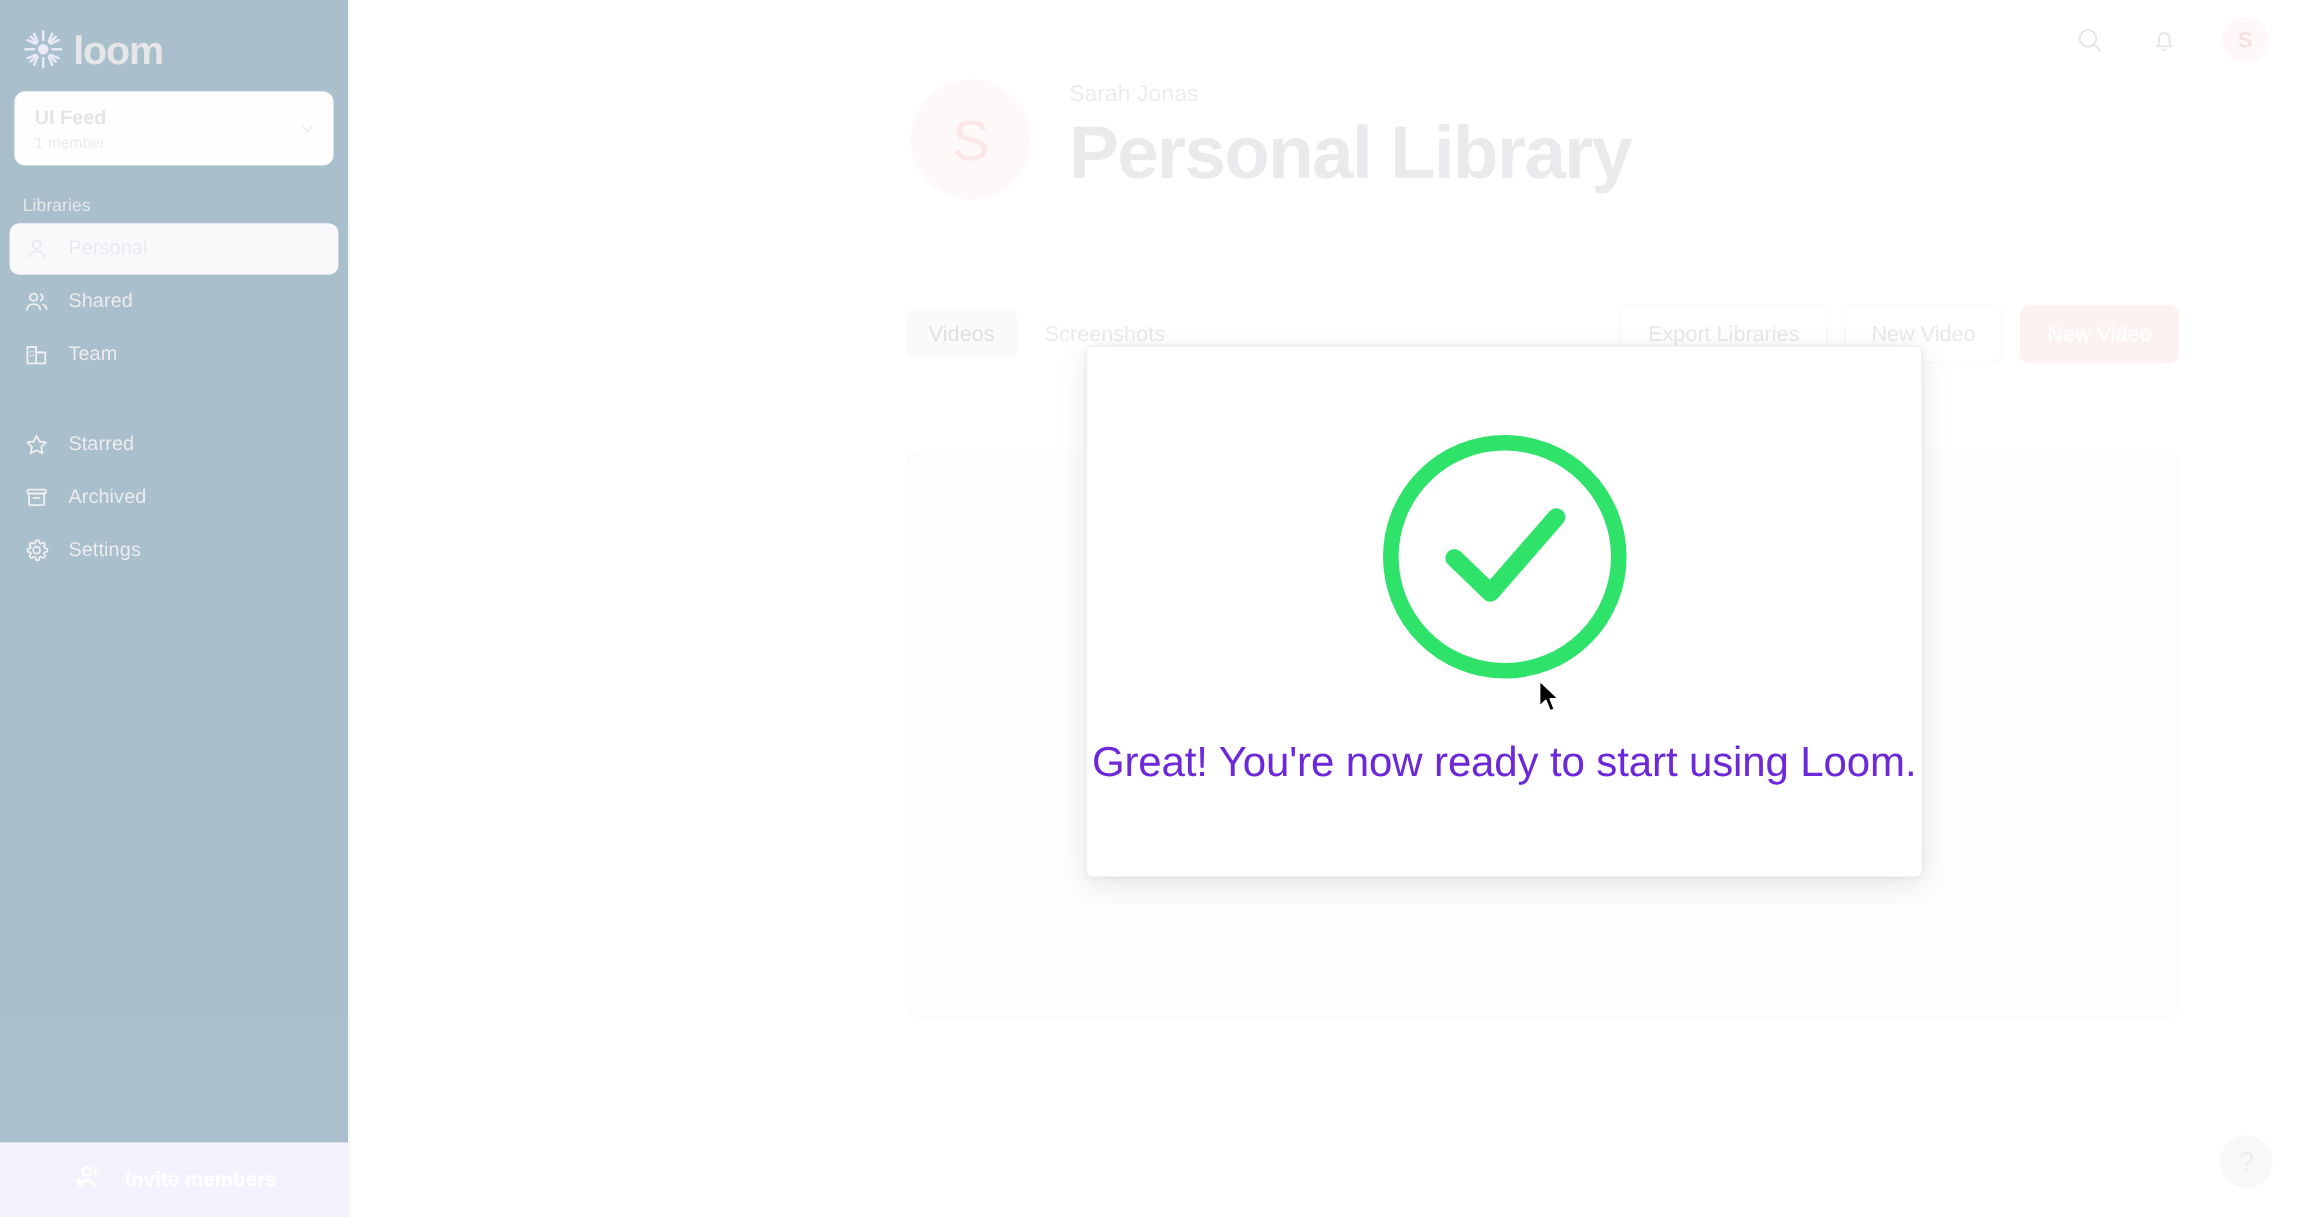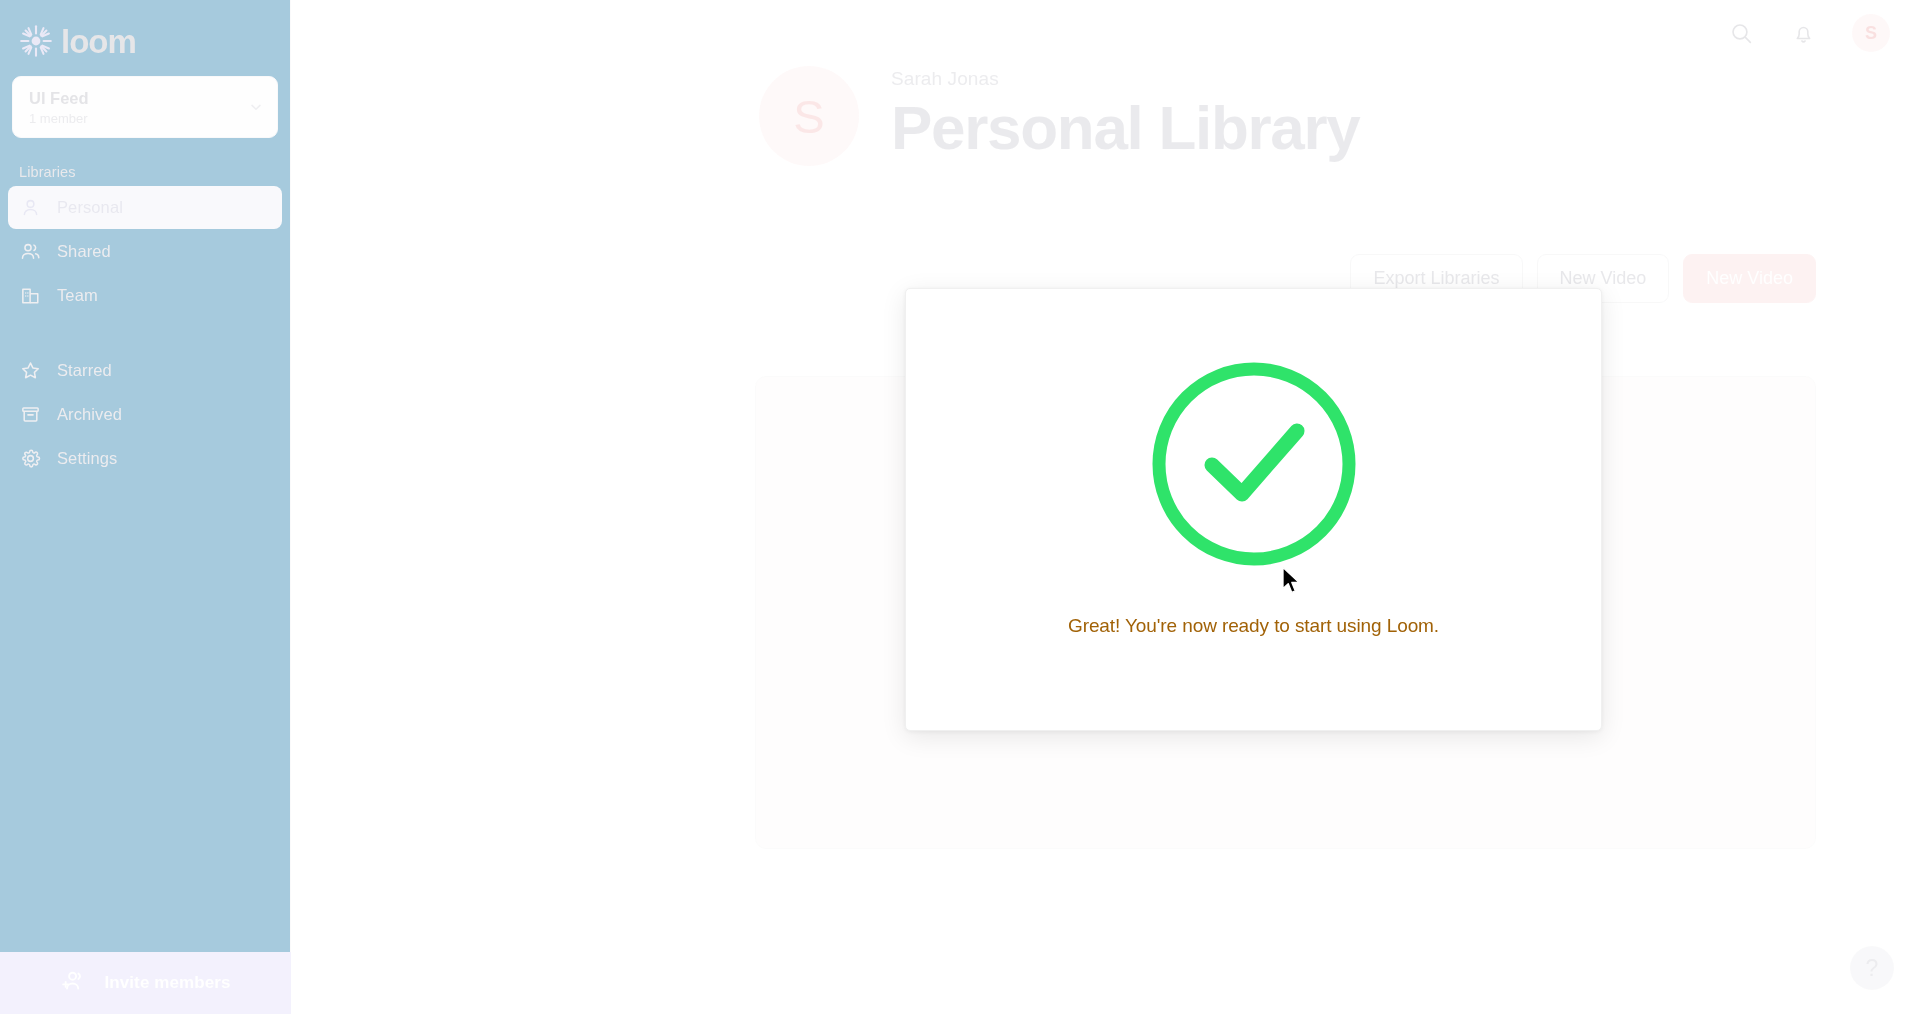--- a/index.html
+++ b/index.html
@@ -7,21 +7,21 @@
     width: 1920px; height: 1014px;
     font-family: "Liberation Sans", sans-serif;
     background: #ffffff;
     overflow: hidden;
   }
   #app { position: relative; width: 1920px; height: 1014px; display: flex; }
 
   
   #sidebar {
     width: 291px; height: 1014px;
-    background: #0369a1;
+    background: #0c4a6e;
     border-right: 1px solid #f1f1f4;
     position: relative;
     flex: 0 0 291px;
     opacity: 0.35;
   }
   .logo-row { padding: 16px 0 0 18px; display: flex; align-items: center; gap: 7px; height: 66px; }
   .logo-mark { width: 36px; height: 36px; position: relative; flex: 0 0 36px; }
   .logo-word { font-size: 33px; font-weight: 700; color: #b9b9c0; letter-spacing: -1px; line-height: 1; }
 
   .workspace {
@@ -146,21 +146,21 @@
     background: #ffffff;
     border: 1px solid #f0f0f0;
     border-radius: 5px;
     box-shadow: 0 6px 26px rgba(0,0,0,0.09), 0 1px 4px rgba(0,0,0,0.05);
     display: flex; flex-direction: column; align-items: center;
     z-index: 50;
   }
   .check-wrap { margin-top: 70px; }
   .modal-msg {
     margin-top: 42px;
-    font-size: 19px; color: #a16207;
+    font-size: 35px; color: #6d28d9;
     letter-spacing: -0.1px;
   }
 
   #cursor { position: absolute; left: 990px; top: 566px; z-index: 99; }
 </style>
 </head>
 <body>
 
 <div id="app">
 
@@ -312,20 +312,24 @@
 
     <div id="pagehead">
       <div class="big-avatar">S</div>
       <div class="head-text">
         <div class="head-user">Sarah Jonas</div>
         <h1 class="head-title">Personal Library</h1>
       </div>
     </div>
 
     <div id="toolbar">
+      <div class="tabs">
+        <div class="tab active">Videos</div>
+        <div class="tab">Screenshots</div>
+      </div>
       <div class="tb-spacer"></div>
       <div class="actions">
         <button class="btn">Export Libraries</button>
         <button class="btn">New Video</button>
         <button class="btn btn-primary">New Video</button>
       </div>
     </div>
 
     <section id="emptycard">
       <div class="empty-title"></div>

